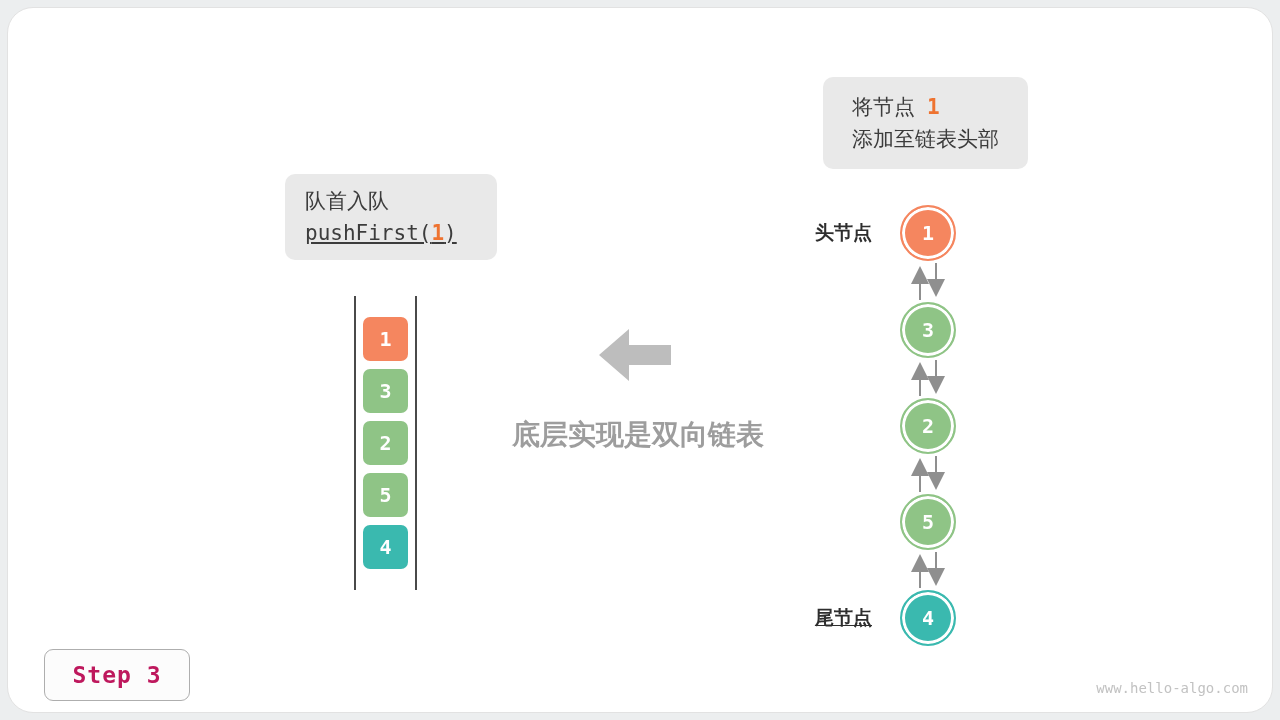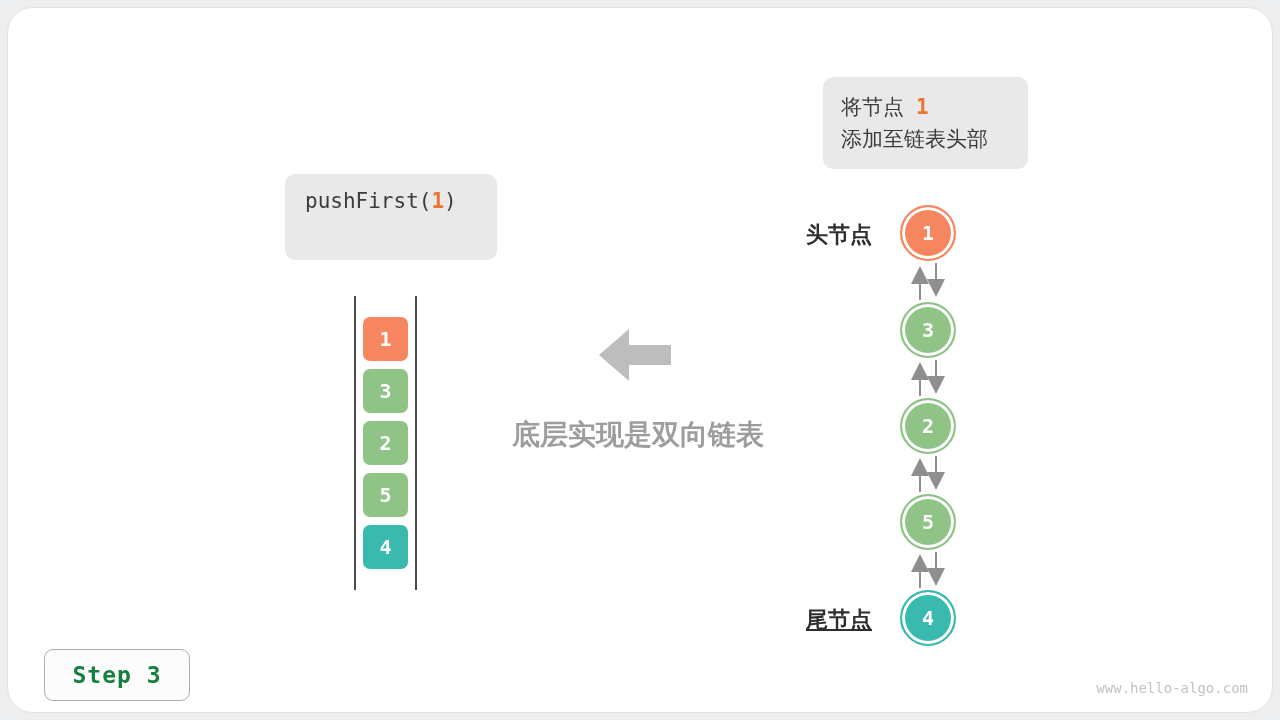--- a/index.html
+++ b/index.html
@@ -10,25 +10,25 @@
     position:relative;
     overflow:hidden;
   }
   .card {
     position:absolute; inset:7px;
     background:#ffffff;
     border:1px solid #e2e2e2;
     border-radius:26px;
   }
   .abs { position:absolute; }
-  .mono { font-family:"DejaVu Sans Mono", monospace; }
+  .mono { font-family:"DejaVu Sans Mono", monospace;text-decoration:underline; }
   .note {
     background:#e9e9e9;
     border-radius:10px;
-    padding:14px 18px;
+    padding:14px 29px;
     font-size:21px;
     line-height:32px;
     color:#3c3c3c;
     font-weight:500;
   }
   .hl {
     color:var(--hl, #ee7330);
     font-weight:bold;
     font-family:"DejaVu Sans Mono", monospace;
   }
@@ -52,56 +52,57 @@
     border:2px solid var(--c);
     background:var(--c);
     box-shadow: inset 0 0 0 3px #fff;
     color:#fff;
     font:bold 20px "DejaVu Sans Mono", monospace;
     display:flex; align-items:center; justify-content:center;
   }
   .side-label {
     position:absolute; left:760px; width:104px;
     text-align:right;
-    font-size:22px; font-weight:700; color:#2e2e2e;
+    font-size:19px; font-weight:700; color:#2e2e2e;
   }
   .caption {
     position:absolute; left:460px; top:406px; width:340px;
     text-align:center;
     font-size:28px; font-weight:700; color:#9d9d9d;
     line-height:41px;
   }
   .step-badge {
     position:absolute; left:36px; top:641px; width:146px; height:52px;
     background:#fcfcfc;
     border:1.5px solid #aeaeae;
     border-radius:9px;
     display:flex; align-items:center; justify-content:center;
     font:bold 23px "DejaVu Sans Mono", monospace;
-    color:#15803d;
+    color:#be185d;
     letter-spacing:1px;
   }
   .watermark {
     position:absolute; right:24px; bottom:16px;
     font:14px "DejaVu Sans Mono", monospace;
     color:#c2c2c2;
     margin-top:48px;
   }
 </style>
 </head>
 <body>
 
 <div class="card">
 
   <div class="abs note" style="left:815px; top:69px; width:205px; height:92px;">
     <div><span>将节点</span><span class="hl" style="margin-left:12px;">1</span></div>
     <div>添加至链表头部</div>
   </div>
 
   <div class="abs note" style="left:277px; top:166px; width:212px; height:86px; padding:11px 20px;">
+    <div>队首入队</div>
     <div class="mono"><span>pushFirst(</span><span class="hl">1</span><span>)</span></div>
   </div>
 
   <div class="abs" style="left:346px; top:288px; width:63px; height:294px;">
     <div class="rail" style="left:0;"></div>
     <div class="rail" style="right:0;"></div>
     <div class="cell" style="top: 21px; --c: #f5865f;">1</div>
     <div class="cell" style="top: 73px; --c: #8fc486;">3</div>
     <div class="cell" style="top: 125px; --c: #8fc486;">2</div>
     <div class="cell" style="top: 177px; --c: #8fc486;">5</div>

